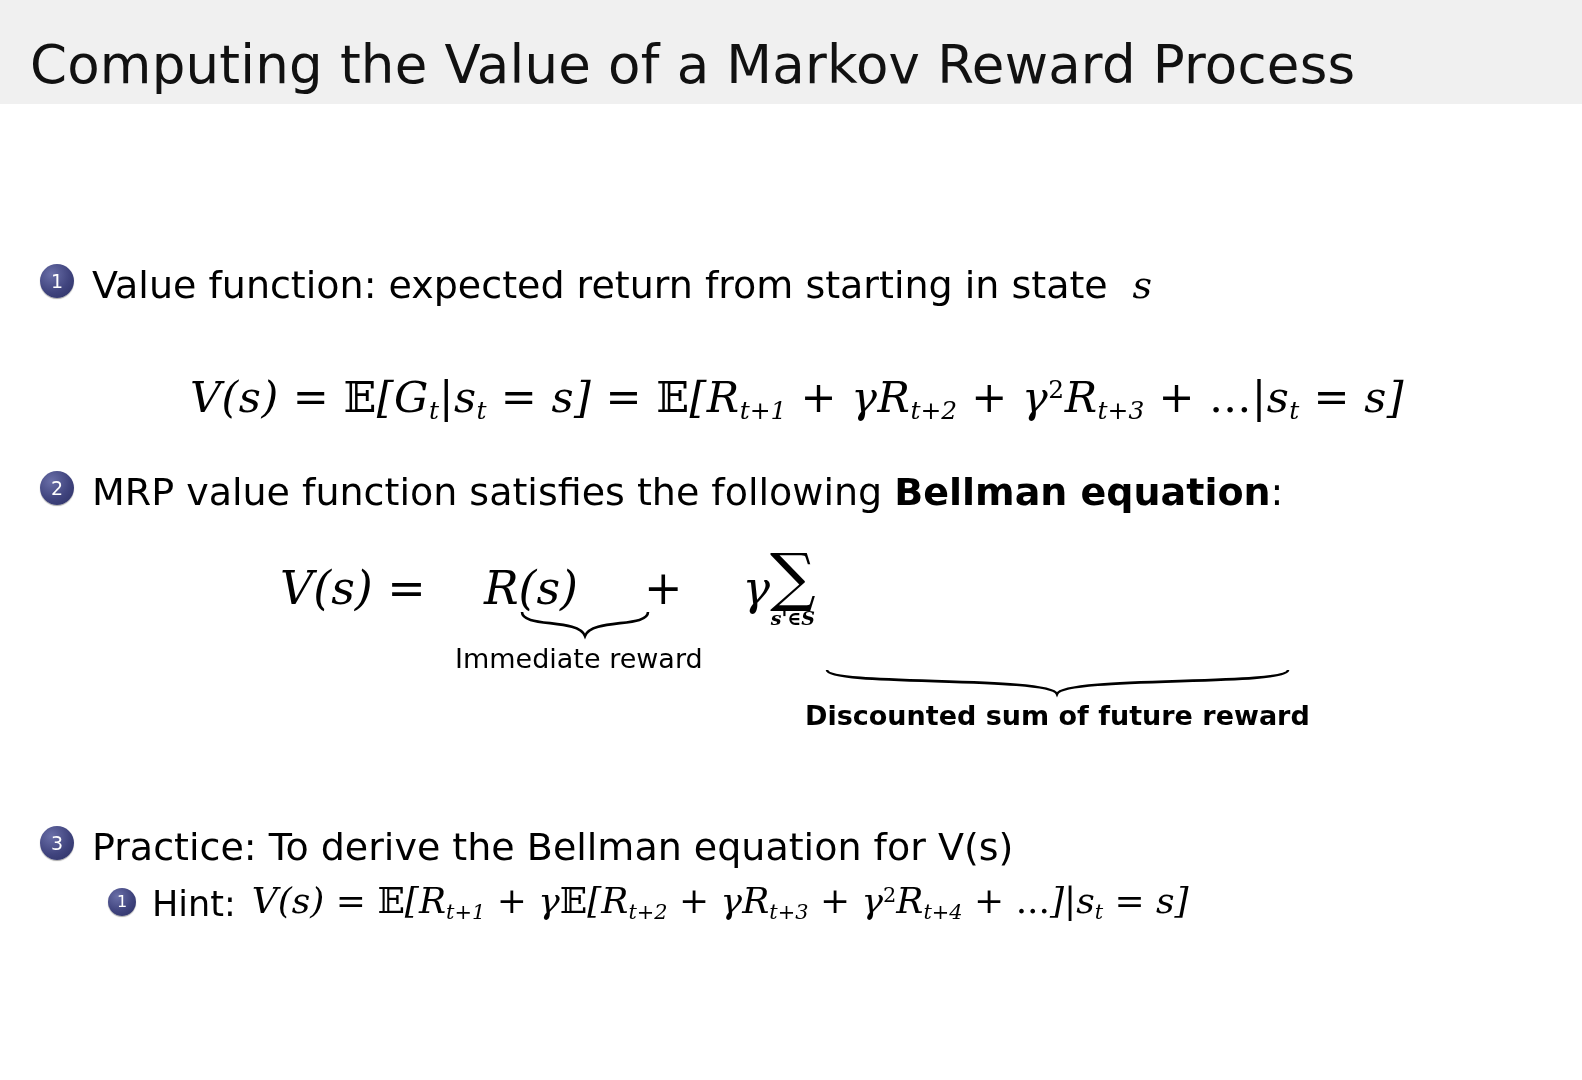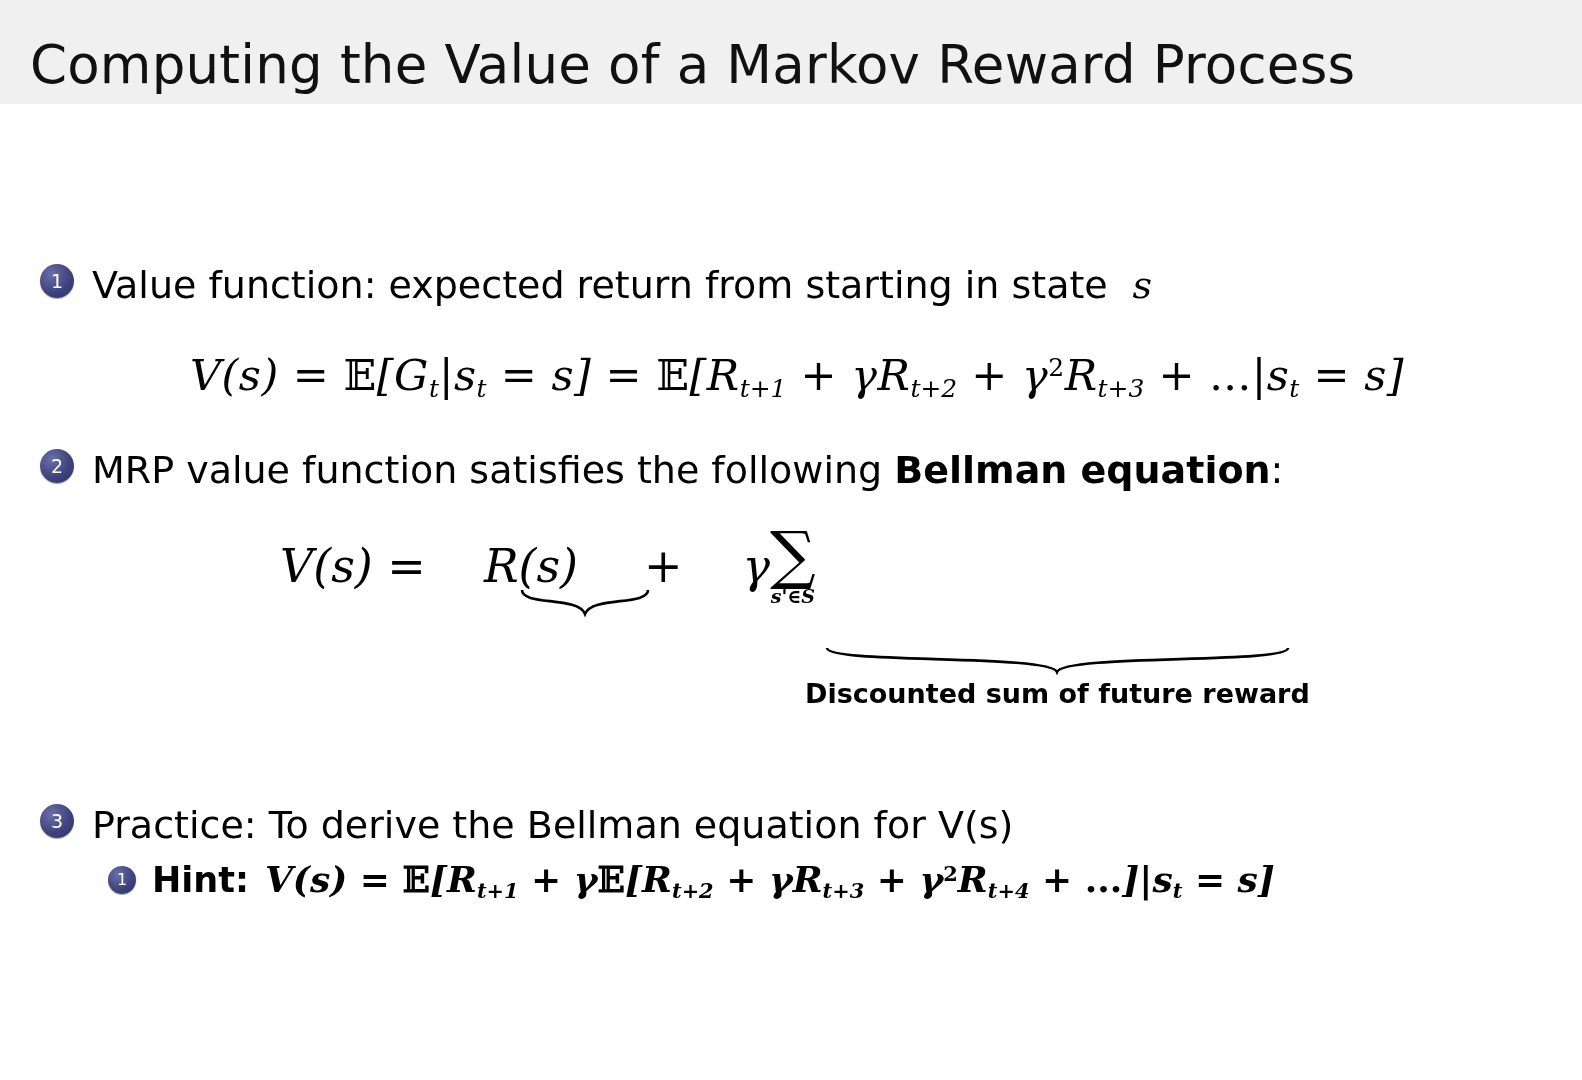--- a/index.html
+++ b/index.html
@@ -89,21 +89,21 @@
     font-style: italic;
     vertical-align: -0.28em;
     letter-spacing: 0;
   }
   sup.m {
     font-size: 0.58em;
     font-style: normal;
     vertical-align: 0.55em;
   }
   .eq1 {
-    margin-top: 42px;
+    margin-top: 64px;
     margin-left: 150px;
   }
   .row2 { margin-top: 46px; }
 
   
   .bellman-wrap {
     position: relative;
     margin-top: 34px;
     margin-left: 240px;
     height: 250px;
@@ -153,22 +153,21 @@
     display: flex;
     align-items: center;
     margin-top: 10px;
     margin-left: 68px;
   }
   .sub-text {
     font-size: 35px;
     margin-left: 16px;
     font-family: "DejaVu Sans", sans-serif;
     display: flex;
-    align-items: center;
-    font-weight: bold;
+    align-items: flex-end;
   }
   .sub-math {
     font-family: "DejaVu Serif", serif;
     font-style: italic;
     font-size: 36px;
     margin-left: 16px;
     white-space: nowrap;
   }
 </style>
 </head>
@@ -214,20 +213,21 @@
         <span>γ</span>
         <span class="sum-stack">
           <span class="sum-sign">∑</span>
           <span class="sum-sub">s'∈S</span>
         </span>
       </div>
 
       <svg class="brace-svg" style="left:240px; top:62px;" width="130" height="30" viewBox="0 0 130 30">
         <path d="M2 2 C 2 18, 58 8, 65 26 C 72 8, 128 18, 128 2" fill="none" stroke="#000" stroke-width="2.6"></path>
       </svg>
+      <div class="brace-label" style="left:175px; top:95px;">Immediate reward</div>
 
       <svg class="brace-svg" style="left:545px; top:120px;" width="465" height="30" viewBox="0 0 465 30">
         <path d="M2 2 C 2 18, 225 8, 232 26 C 239 8, 463 18, 463 2" fill="none" stroke="#000" stroke-width="2.6"></path>
       </svg>
       <div class="brace-label" style="left:525px; top:152px;font-weight:bold;">Discounted sum of future reward</div>
     </div>
 
     <div class="bullet-row row3">
       <div class="num-badge">3</div>
       <div class="bullet-text">Practice: To derive the Bellman equation for V(s)</div>

